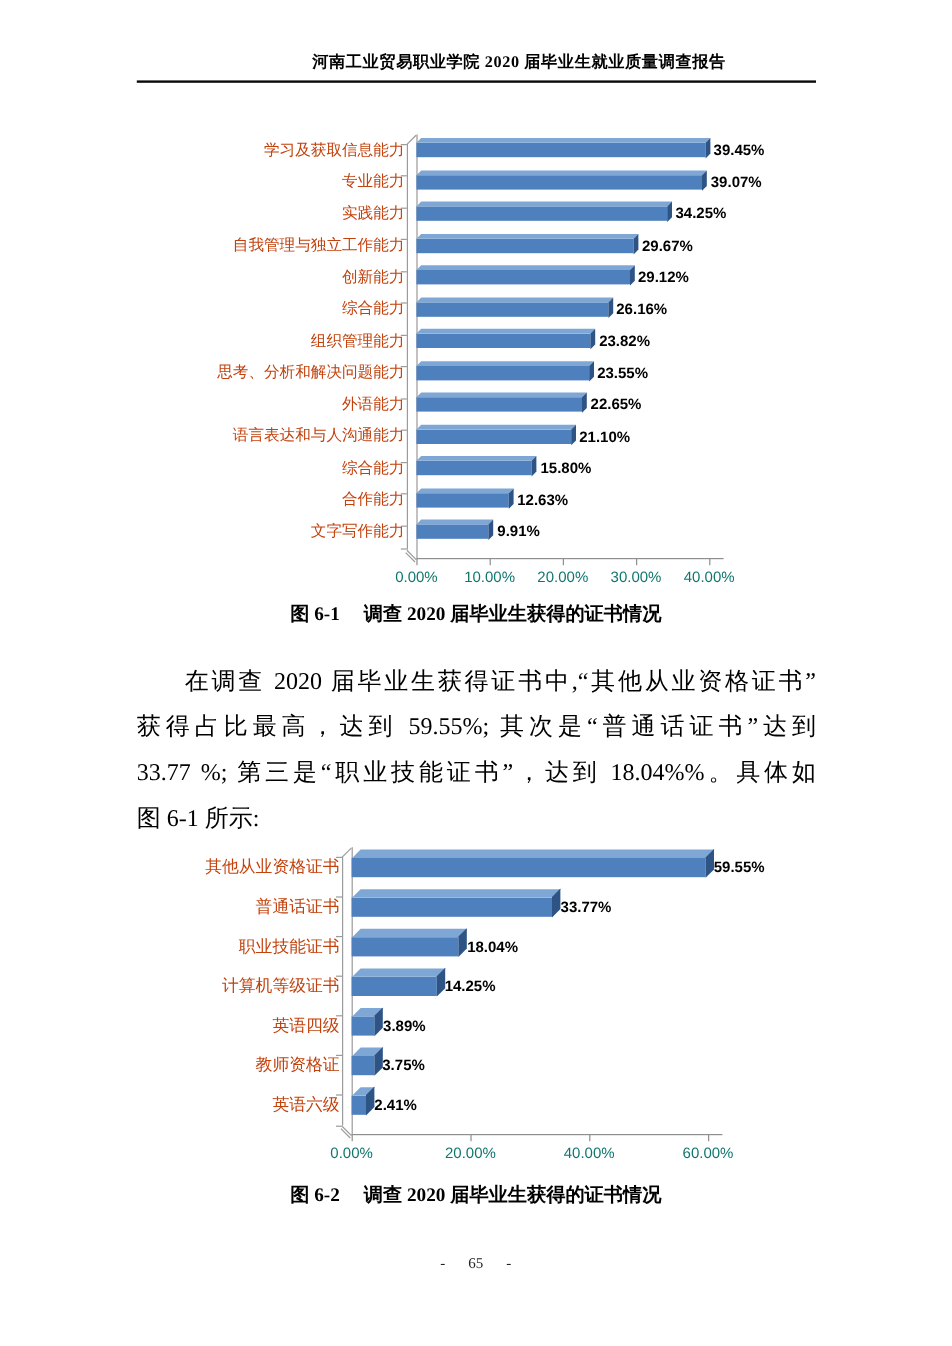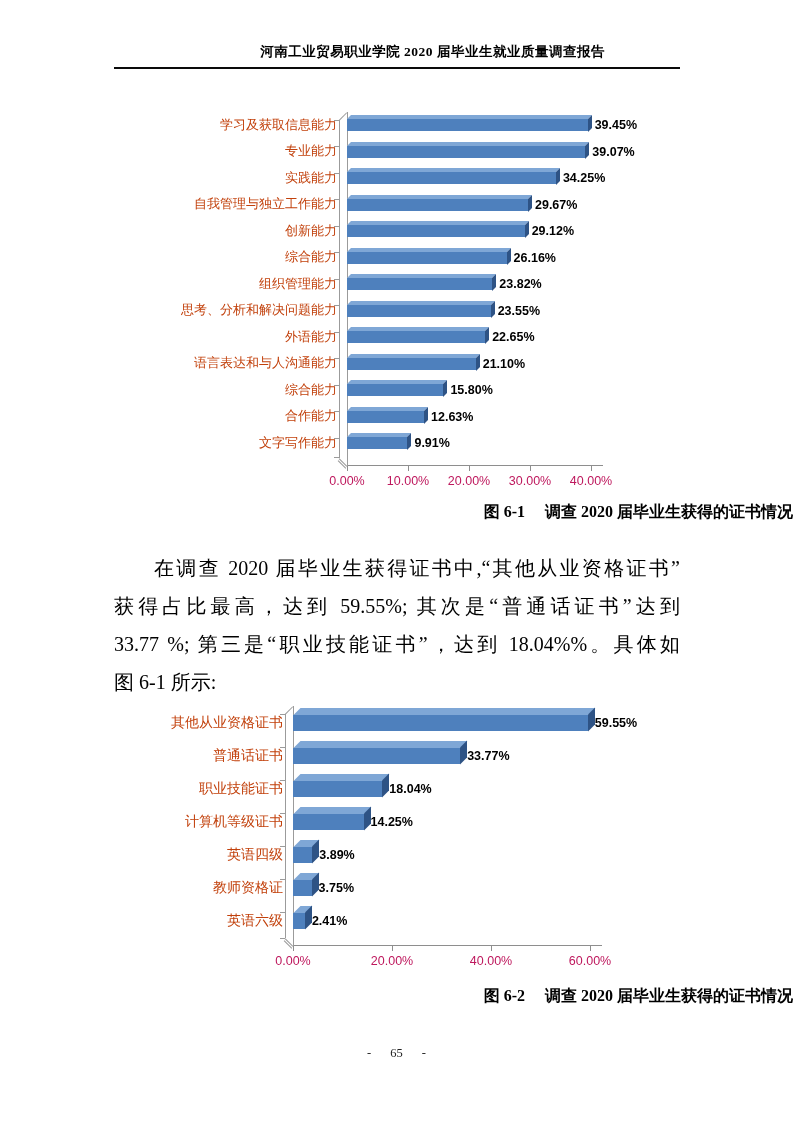--- a/index.html
+++ b/index.html
@@ -32,24 +32,24 @@
   .wall.diag{height:1.2px;width:11.4px;transform-origin:left center;}
   .wall.diag.up{transform:rotate(-45deg);}
   .wall.diag.down{transform:rotate(45deg);}
 
   .axis-row{display:flex;}
   .axis-spacer{flex:none;}
   .axis{position:relative;margin-top:8px;border-top:1.6px solid #8e8e8e;height:28px;flex:none;}
   .axis::before{content:"";position:absolute;left:-8.6px;top:-6px;width:11.4px;height:1.2px;
                 background:#9b9b9b;transform:rotate(45deg);transform-origin:left center;}
   .tick{position:absolute;top:-1px;width:1.2px;height:6px;background:#8e8e8e;}
-  .tick-label{position:absolute;top:8px;transform:translateX(-50%);font-size:12.5px;color:#be185d;white-space:nowrap;}
-
-  
-  .caption{position:absolute;left:0;width:100%;text-align:right;font-weight:700;font-size:16px;}
+  .tick-label{position:absolute;top:8px;transform:translateX(-50%);font-size:12.5px;color:#0f766e;white-space:nowrap;}
+
+  
+  .caption{position:absolute;left:0;width:100%;text-align:center;font-weight:700;font-size:16px;}
   #caption1{top:502px;}
   #caption2{top:986px;}
   .cap-label{margin-right:20px;}
 
   
   .para{position:absolute;top:549px;left:114px;width:566px;font-size:20px;line-height:38px;}
   .para-line{text-align:justify;text-align-last:justify;}
   .para-line.first{text-indent:2em;}
   .para-line.last{text-align:left;text-align-last:left;}
 

